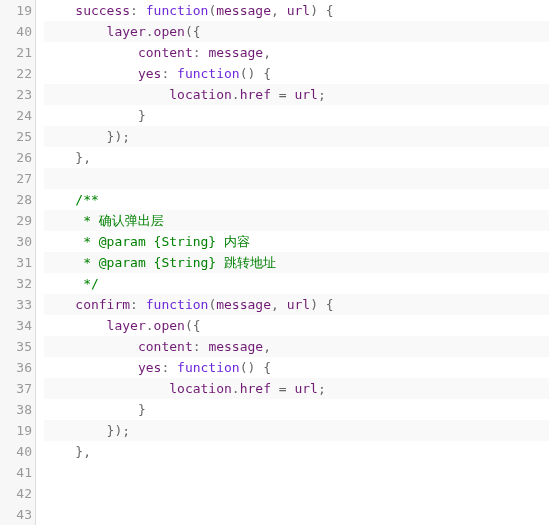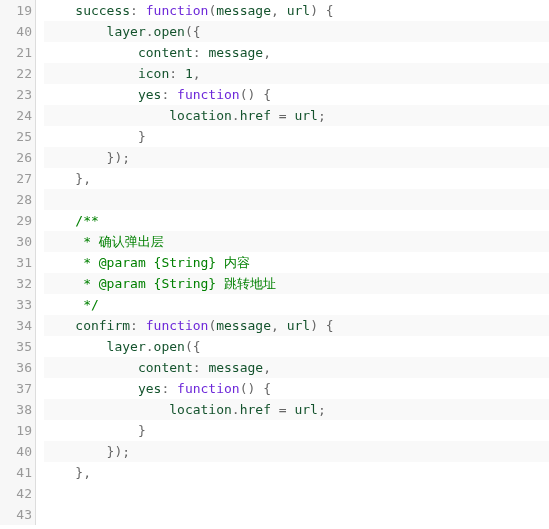--- a/index.html
+++ b/index.html
@@ -8,21 +8,21 @@
 .gutter{width:36px;background:#f7f7f7;border-right:1px solid #ddd;padding:0 3px;text-align:right;color:#999;user-select:none;flex-shrink:0}
 .gutter .ln{height:21px}
 .code{flex:1;padding-left:8px;overflow:hidden}
 .line{height:21px;white-space:pre}
 .line.odd{background:#f9f9f9}
 .line.even{background:#fff}
 .kw{color:#6d28d9}
 .str{color:#a31515}
 .cm{color:#008000}
 .pun{color:#666}
-.pln{color:#14532d}
+.pln{color:#701a75}
 </style>
 </head>
 <body>
 
 <div class="editor">
   <div class="gutter">
       <div class="ln">19</div>
       <div class="ln">40</div>
       <div class="ln">21</div>
       <div class="ln">22</div>
@@ -45,21 +45,20 @@
       <div class="ln">19</div>
       <div class="ln">40</div>
       <div class="ln">41</div>
       <div class="ln">42</div>
       <div class="ln">43</div>
     </div>
   <div class="code">
       <div class="line even"><span class="pln">    success</span><span class="pun">: </span><span class="kw">function</span><span class="pun">(</span><span class="pln">message</span><span class="pun">, </span><span class="pln">url</span><span class="pun">) {</span></div>
       <div class="line odd"><span class="pln">        layer</span><span class="pun">.</span><span class="pln">open</span><span class="pun">({</span></div>
       <div class="line even"><span class="pln">            content</span><span class="pun">: </span><span class="pln">message</span><span class="pun">,</span></div>
-      <div class="line odd"><span class="pln">            icon</span><span class="pun">: </span><span class="pln">1</span><span class="pun">,</span></div>
       <div class="line even"><span class="pln">            yes</span><span class="pun">: </span><span class="kw">function</span><span class="pun">() {</span></div>
       <div class="line odd"><span class="pln">                location</span><span class="pun">.</span><span class="pln">href </span><span class="pun">= </span><span class="pln">url</span><span class="pun">;</span></div>
       <div class="line even"><span class="pun">            }</span></div>
       <div class="line odd"><span class="pun">        });</span></div>
       <div class="line even"><span class="pun">    },</span></div>
       <div class="line odd"><span class="pln"></span></div>
       <div class="line even"><span class="cm">    /**</span></div>
       <div class="line odd"><span class="cm">     * 确认弹出层</span></div>
       <div class="line even"><span class="cm">     * @param {String} 内容</span></div>
       <div class="line odd"><span class="cm">     * @param {String} 跳转地址</span></div>

